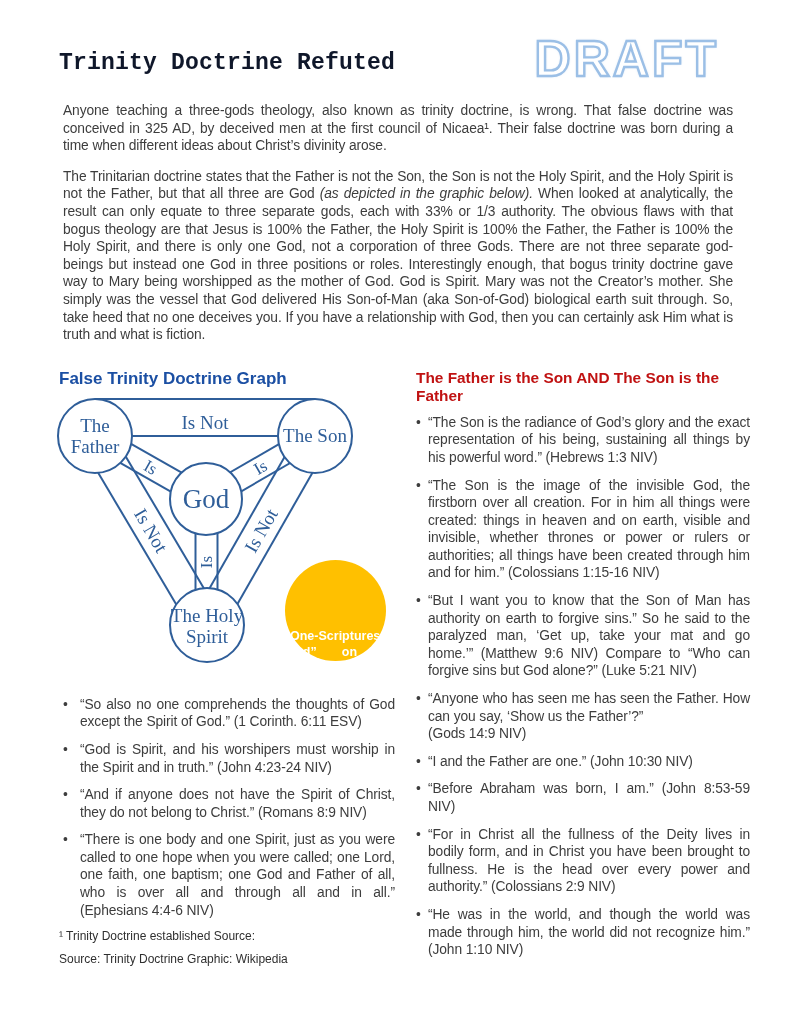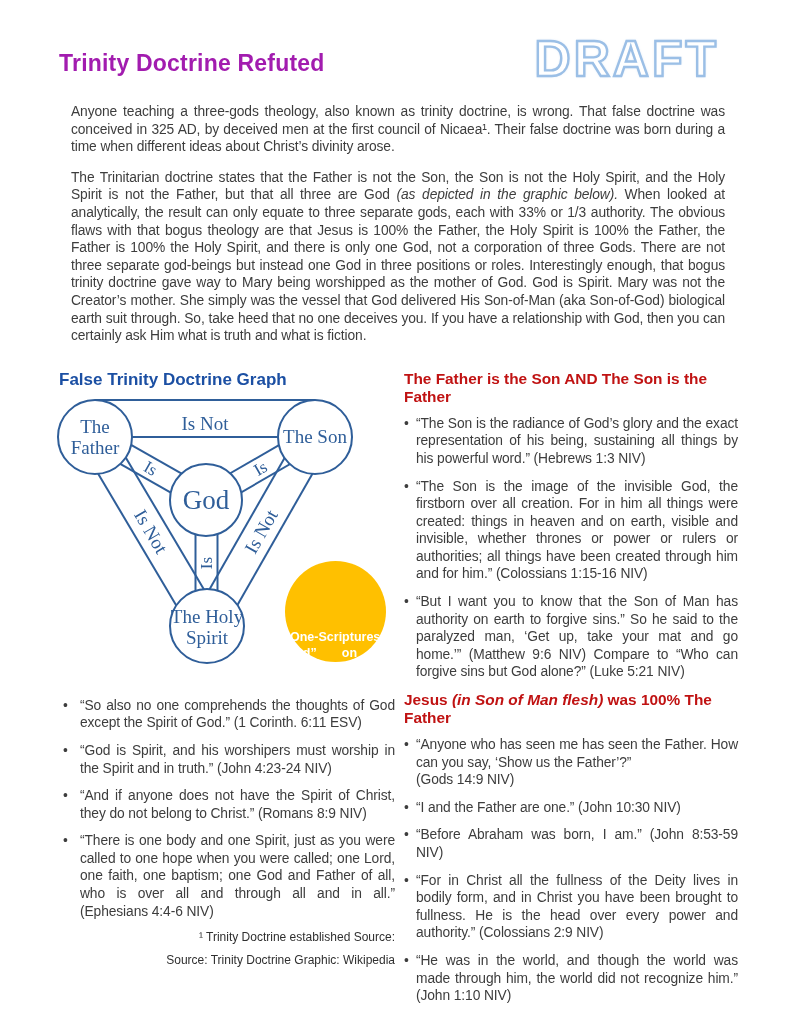--- a/index.html
+++ b/index.html
@@ -1,46 +1,46 @@
 <!DOCTYPE html>
 <html><head>
 <meta charset="utf-8">
 <style>
   html,body{margin:0;padding:0;background:#ffffff;}
   body{width:791px;height:1023px;position:relative;overflow:hidden;
        font-family:"Liberation Sans",sans-serif;color:#3d3d3d;}
   .page{position:absolute;inset:0;padding:50px 54px 0 59px;box-sizing:border-box;}
-  h1.title{margin:0;font-size:23px;font-weight:bold;color:#a21caf;letter-spacing:.2px;
-           font-family:Liberation Sans, sans-serif;}
+  h1.title{margin:0;font-size:23px;font-weight:bold;color:#0f172a;letter-spacing:.2px;
+           font-family:Liberation Mono, monospace;}
   .draft{position:absolute;top:30px;right:72px;font-size:50px;font-weight:bold;
          letter-spacing:3px;color:#ffffff;-webkit-text-stroke:2.4px #9bbfe6;
          text-shadow:0 0 3px rgba(155,191,230,.75);font-family:"Liberation Sans",sans-serif;}
-  p.body{font-size:13.8px;line-height:17.6px;text-align:justify;margin:12px;letter-spacing:-.1px;}
+  p.body{font-size:13.8px;line-height:17.6px;text-align:justify;margin:4px;letter-spacing:-.1px;}
   p.p1{margin-top:26px;}
   p.p2{margin-top:13px;}
   p.body i{font-style:italic;}
-  .columns{display:grid;grid-template-columns:336px 334px;column-gap:9px;margin-top:25px;}
+  .columns{display:grid;grid-template-columns:336px 334px;column-gap:21px;margin-top:25px;}
   h2.blue{margin:0;font-size:17px;font-weight:bold;color:#1b4fa3;}
   h3.red{margin:0 0 9px 0;font-size:15.4px;font-weight:bold;color:#c01212;}
   h3.red .ital{font-style:italic;}
   .diagram-wrap{position:relative;width:340px;height:292px;margin:7px 0 8px -3px;}
   .diagram-wrap svg{display:block;}
   .dg-text{font-family:"Liberation Serif",serif;fill:#2f5e99;}
   .badge{position:absolute;left:229px;top:164px;width:101px;height:101px;border-radius:50%;
          background:#ffc000;color:#ffffff;font-weight:bold;font-size:12.5px;line-height:1.32;
          display:flex;flex-direction:row;align-items:flex-end;justify-content:center;
          text-align:center;}
   ul.quotes{margin:0;padding:0;list-style:none;font-size:13.8px;letter-spacing:-.1px;}
   ul.quotes li{position:relative;margin:0 0 10px 0;line-height:17.6px;text-align:justify;}
   .left-col ul.quotes li{padding-left:21px;}
   .left-col ul.quotes .bm{position:absolute;left:4px;top:0;}
   .right-col ul.quotes li{padding-left:12px;}
   .right-col ul.quotes .bm{position:absolute;left:0;top:0;}
   .sec2{margin-top:16px;}
-  .footnotes{font-size:12px;color:#2f2f2f;text-align:right;}
+  .footnotes{font-size:12px;color:#2f2f2f;}
   .footnotes .fline2{margin-top:9px;}
 </style>
 </head>
 <body>
 
 <div class="page">
 
   <div class="draft">DRAFT</div>
   <h1 class="title">Trinity Doctrine Refuted</h1>
 
@@ -128,21 +128,20 @@
     </div>
 
     <div class="col right-col">
       <h3 class="red">The Father is the Son AND The Son is the Father</h3>
       <ul class="quotes">
         <li><span class="bm">•</span><span>“The Son is the radiance of God’s glory and the exact representation of his being, sustaining all things by his powerful word.” (Hebrews 1:3 NIV)</span></li>
         <li><span class="bm">•</span><span>“The Son is the image of the invisible God, the firstborn over all creation. For in him all things were created: things in heaven and on earth, visible and invisible, whether thrones or power or rulers or authorities; all things have been created through him and for him.” (Colossians 1:15-16 NIV)</span></li>
         <li><span class="bm">•</span><span>“But I want you to know that the Son of Man has authority on earth to forgive sins.” So he said to the paralyzed man, ‘Get up, take your mat and go home.’” (Matthew 9:6 NIV) Compare to “Who can forgive sins but God alone?” (Luke 5:21 NIV)</span></li>
       </ul>
 
-      <h3 class="red sec2"><span>Jesus </span><span class="ital">(in Son of Man flesh)</span><span> was 100% The Father</span></h3>
       <ul class="quotes">
         <li><span class="bm">•</span><span>“Anyone who has seen me has seen the Father. How can you say, ‘Show us the Father’?”</span><br><span>(Gods 14:9 NIV)</span></li>
         <li><span class="bm">•</span><span>“I and the Father are one.” (John 10:30 NIV)</span></li>
         <li><span class="bm">•</span><span>“Before Abraham was born, I am.” (John 8:53-59 NIV)</span></li>
         <li><span class="bm">•</span><span>“For in Christ all the fullness of the Deity lives in bodily form, and in Christ you have been brought to fullness. He is the head over every power and authority.” (Colossians 2:9 NIV)</span></li>
         <li><span class="bm">•</span><span>“He was in the world, and though the world was made through him, the world did not recognize him.” (John 1:10 NIV)</span></li>
       </ul>
     </div>
 
   </div>

